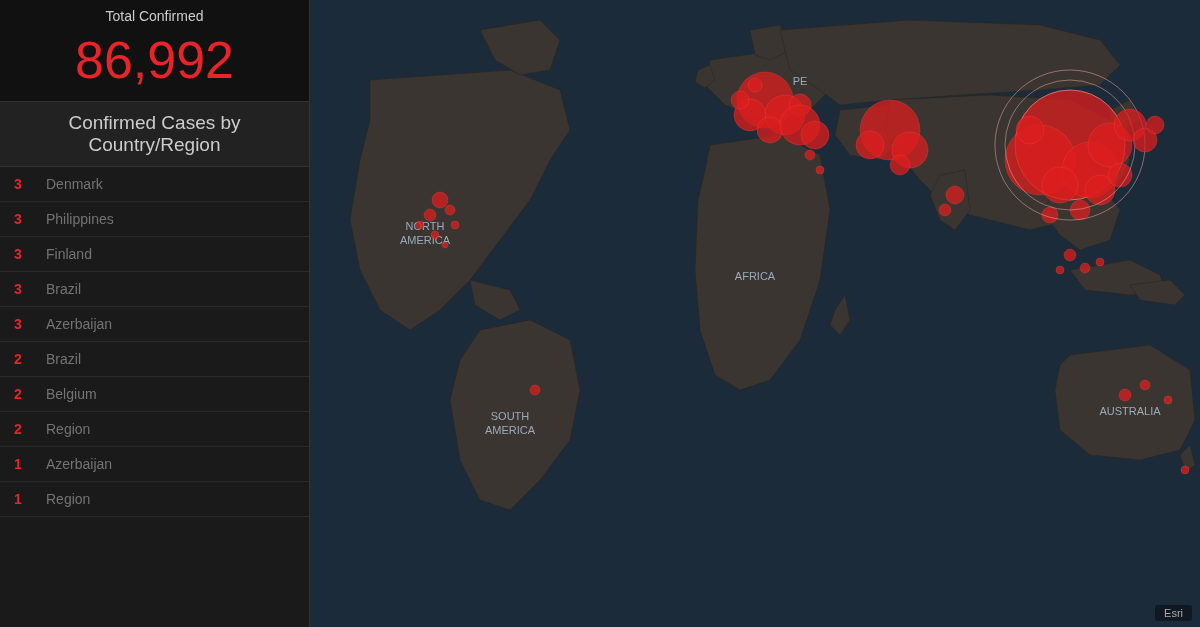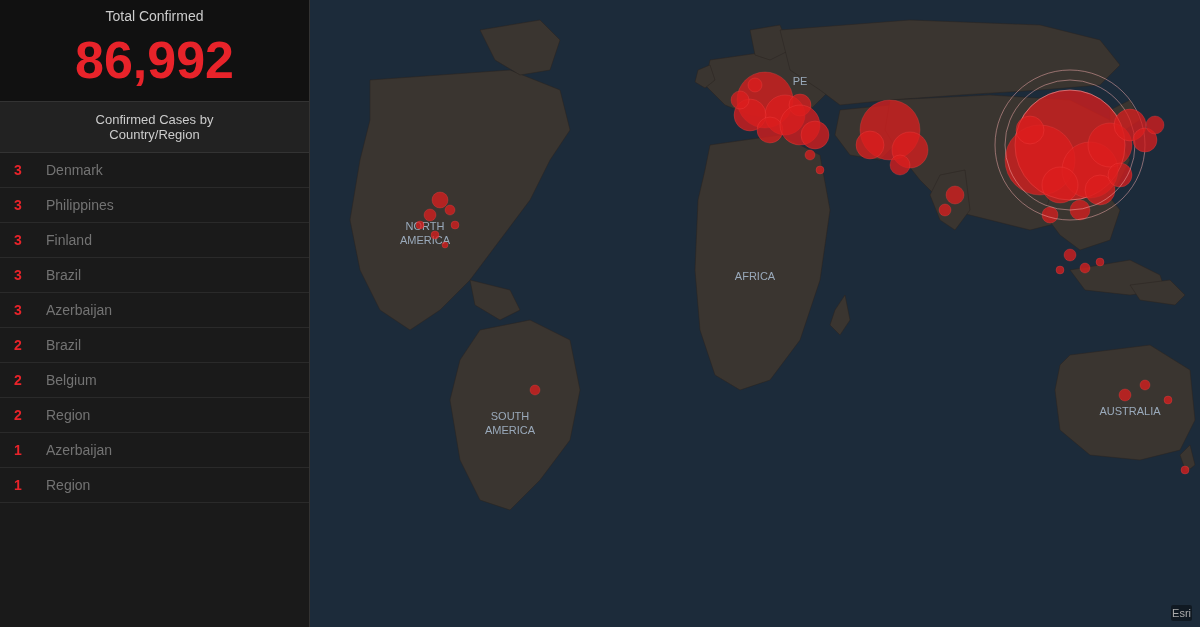--- a/index.html
+++ b/index.html
@@ -31,30 +31,30 @@
 
     #total-confirmed-label {
       color: #ccc;
       font-size: 14px;
       margin-bottom: 8px;
     }
 
     #total-confirmed-value {
       color: #e8232a;
       font-size: 52px;
-      font-weight: bold;
+      font-weight: normal;
       line-height: 1.1;
     }
 
     #cases-by-country-header {
       background: #222;
       padding: 10px 14px;
       text-align: center;
       color: #ccc;
-      font-size: 13px;
+      font-size: 19px;
       border-bottom: 1px solid #333;
     }
 
     #country-list-container {
       flex: 1;
       overflow-y: scroll;
       overflow-x: hidden;
       scrollbar-width: thin;
       scrollbar-color: #555 #222;
     }
@@ -127,21 +127,21 @@
     }
 
     
     #esri-badge {
       position: absolute;
       bottom: 6px;
       right: 8px;
       color: #aaa;
       font-size: 11px;
       background: rgba(0,0,0,0.4);
-      padding: 2px 1px;
+      padding: 2px 9px;
       border-radius: 2px;
     }
   </style>
 </head>
 <body>
 
 <div id="left-panel">
 
   <div id="total-confirmed-box">
     <div id="total-confirmed-label">Total Confirmed</div>

